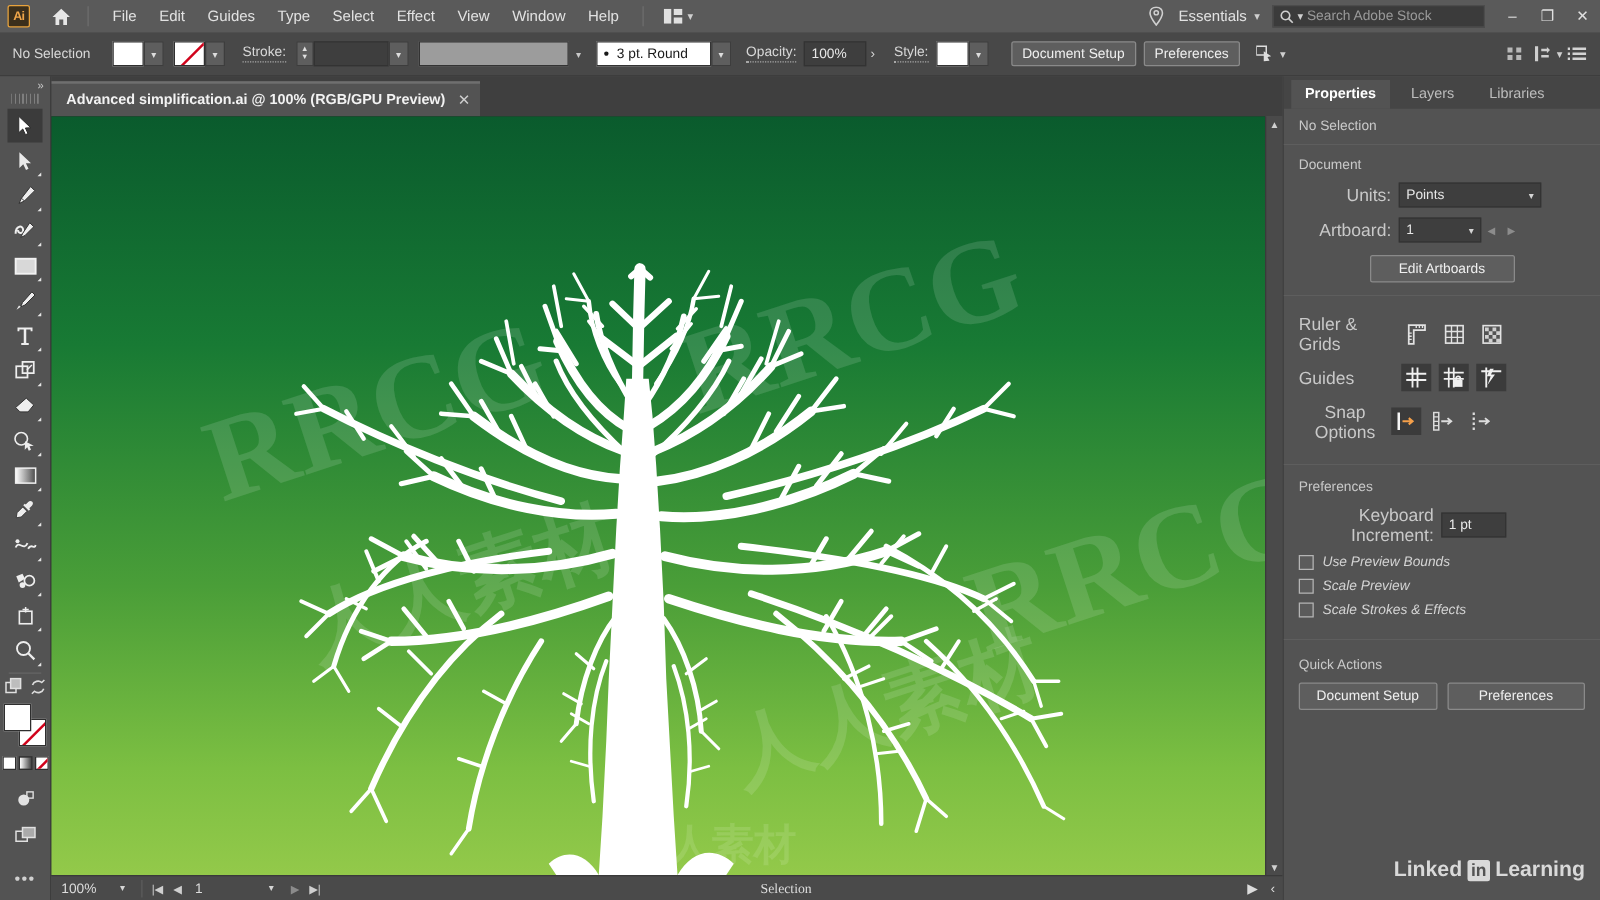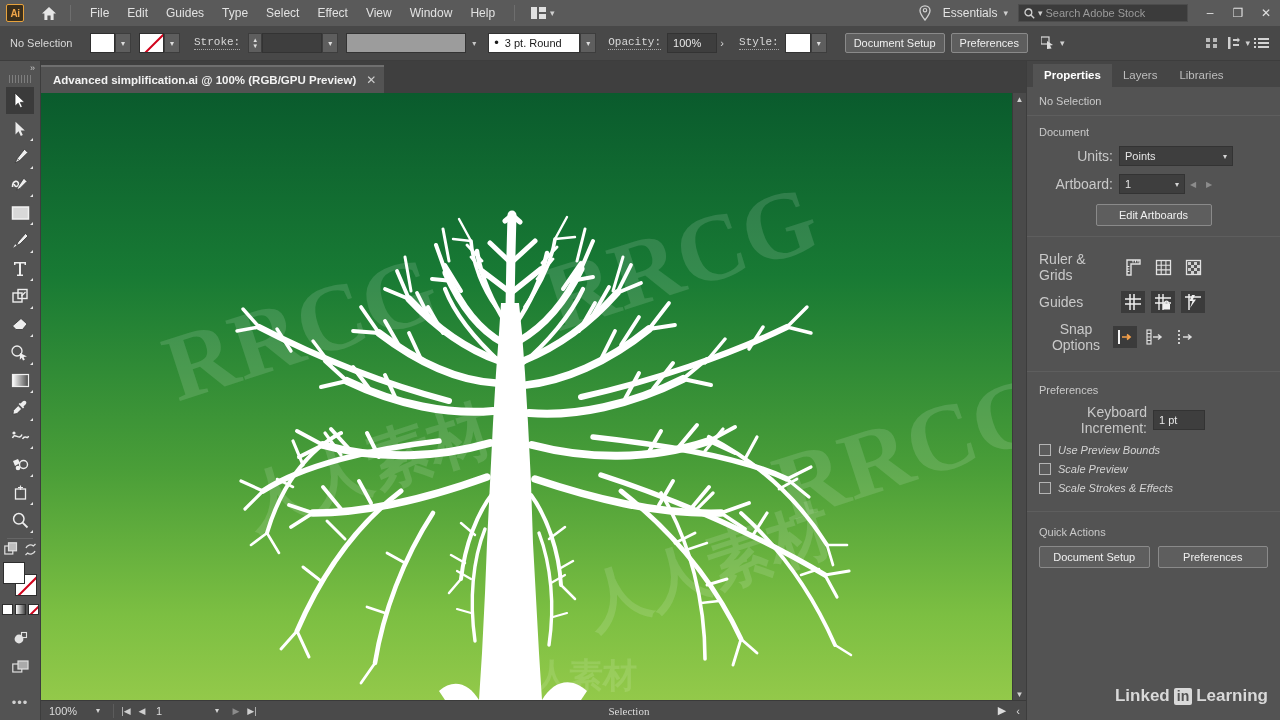--- a/index.html
+++ b/index.html
@@ -51,21 +51,21 @@
   .win-btn { width: 28px; height: 26px; display:flex; align-items:center; justify-content:center;
      color:#e0e0e0; font-size: 12px; }
 
   
   .controlbar {
     position: absolute; top: 26px; left: 0; width: 1280px; height: 35px;
     background: #484848; border-bottom: 1px solid #3d3d3d;
     display: flex; align-items: center; padding-left: 10px; gap: 0;
   }
   .cb-label { font-size: 11px; color: #d8d8d8; }
-  .cb-label.dotted { border-bottom: 1px dotted #a8a8a8; line-height: 13px; font-family: Liberation Mono, monospace; }
+  .cb-label.dotted { border-bottom: 1px dotted #a8a8a8; line-height: 13px; }
   .swatch-box {
     width: 25px; height: 20px; background: #fff; border: 1px solid #2f2f2f;
   }
   .swatch-none {
     width: 25px; height: 20px; background: #fff; border: 1px solid #2f2f2f;
     position: relative; overflow: hidden;
   }
   .swatch-none::after {
     content:""; position:absolute; left:-4px; top:50%; width:36px; height:2px;
     background:#d0021b; transform: rotate(-45deg); transform-origin: center;
@@ -166,21 +166,21 @@
     font-size: 8px; color:#d0d0d0;
   }
   .vs-arrow { height: 12px; display:flex; align-items:center; }
 
   
   .rightpanel {
     position: absolute; left: 1026px; top: 61px; width: 254px; height: 659px;
     background: #535353; border-left: 1px solid #3d3d3d;
   }
   .panel-tabs {
-    height: 26px; background: #454545; display:flex; align-items:flex-end; padding-left: 6px; gap: 0;
+    height: 26px; background: #454545; display:flex; align-items:flex-end; padding-left: 6px; gap: 6px;
   }
   .ptab { padding: 5px 11px 6px; font-size: 11.5px; color: #bdbdbd; }
   .ptab.active { background: #535353; color: #fff; font-weight: bold; }
   .panel-body { padding: 0; }
   .sect { padding: 8px 12px; }
   .sect-hdr { font-size: 11px; color: #c9c9c9; margin-bottom: 8px; }
   .divider { height:1px; background: #474747; border-bottom:1px solid #5e5e5e; margin: 2px 0; }
   .row { display:flex; align-items:center; margin-bottom: 8px; }
   .row-label { font-size: 14px; color: #c9c9c9; text-align:right; }
   .sel-box {

